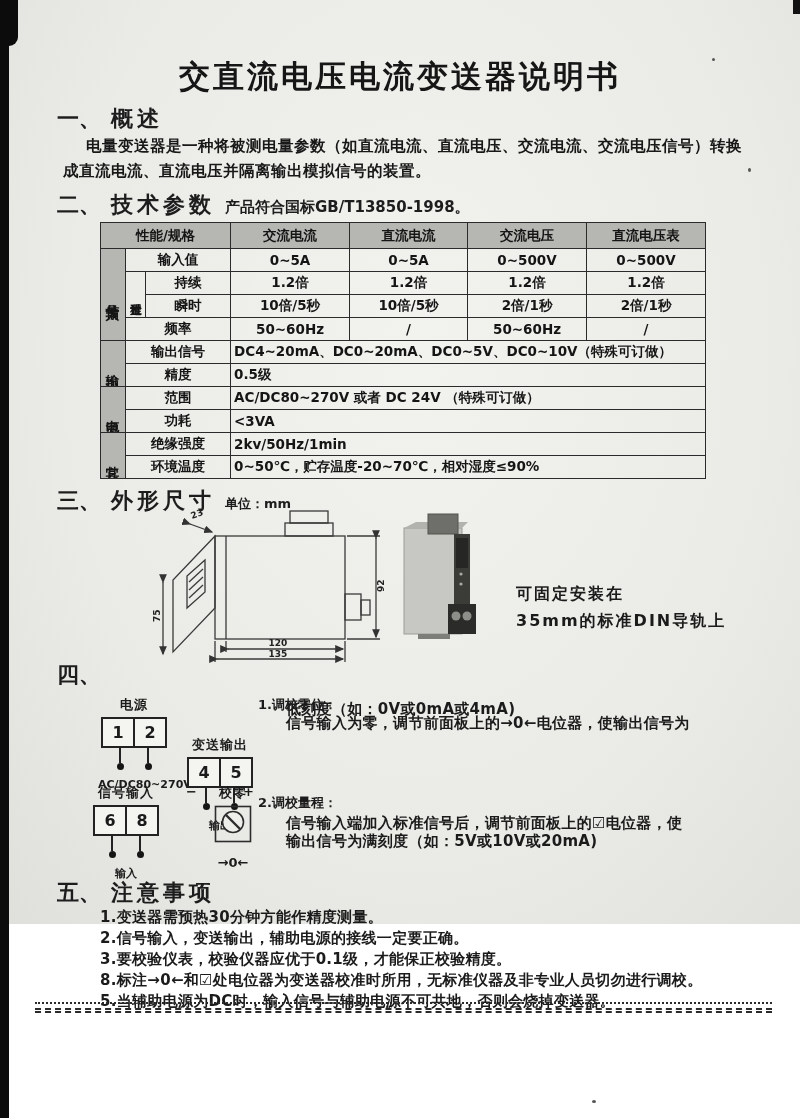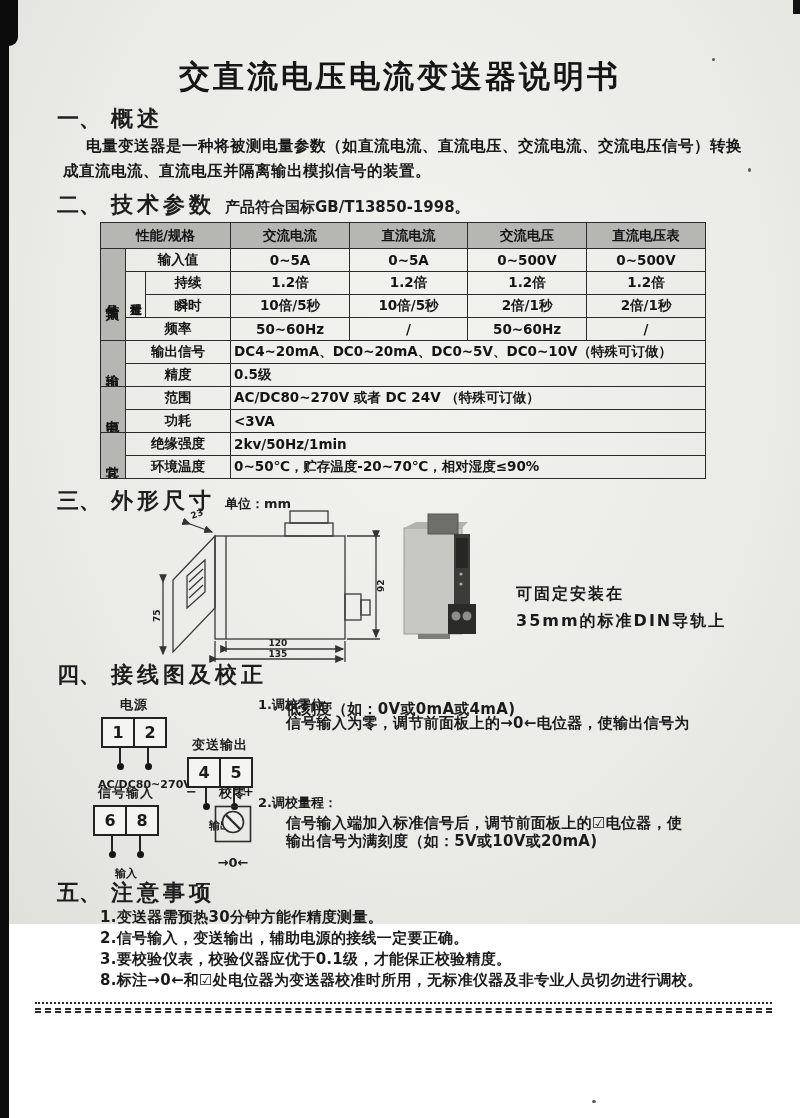--- a/index.html
+++ b/index.html
@@ -249,21 +249,20 @@
     <rect x="50" y="92" width="28" height="30" fill="#2b2b29"></rect>
     <circle cx="58" cy="104" r="4.5" fill="#8d8d89"></circle>
     <circle cx="69" cy="104" r="4.5" fill="#8d8d89"></circle>
     <rect x="20" y="122" width="32" height="5" fill="#7d7d79"></rect>
   </svg>
   <p class="din-note" style="top:584px;">可固定安装在</p>
   <p class="din-note" style="top:611px;">35mm的标准DIN导轨上</p>
 
   <div class="sec-head" style="left:57px;top:660px;">
     <span class="sec-num">四、</span>
-    <span class="sec-label">接线图及校正</span>
   </div>
 
   <div class="tblock" style="left:98px;top:696px;">
     <div class="tb-title">电源</div>
     <div class="tb-cells">
       <span>1</span>
       <span>2</span>
     </div>
     <div class="tb-leads">
         <i class="lead"></i>
@@ -320,17 +319,18 @@
   <p class="cal-line" style="left:286px;top:832px;">输出信号为满刻度（如：5V或10V或20mA)</p>
 
   <div class="sec-head" style="left:57px;top:878px;">
     <span class="sec-num">五、</span>
     <span class="sec-label">注意事项</span>
   </div>
   <p class="note-line" style="left:100px;top:908px;">1.变送器需预热30分钟方能作精度测量。</p>
   <p class="note-line" style="left:100px;top:929px;">2.信号输入，变送输出，辅助电源的接线一定要正确。</p>
   <p class="note-line" style="left:100px;top:950px;">3.要校验仪表，校验仪器应优于0.1级，才能保正校验精度。</p>
   <p class="note-line" style="left:100px;top:971px;">8.标注→0←和☑处电位器为变送器校准时所用，无标准仪器及非专业人员切勿进行调校。</p>
+  <p class="note-line" style="left:100px;top:992px;">5.当辅助电源为DC时，输入信号与辅助电源不可共地，否则会烧掉变送器。</p>
 
   <div class="dots1"></div>
   <div class="dots2"></div>
 
 </div>
 
 </body></html>

